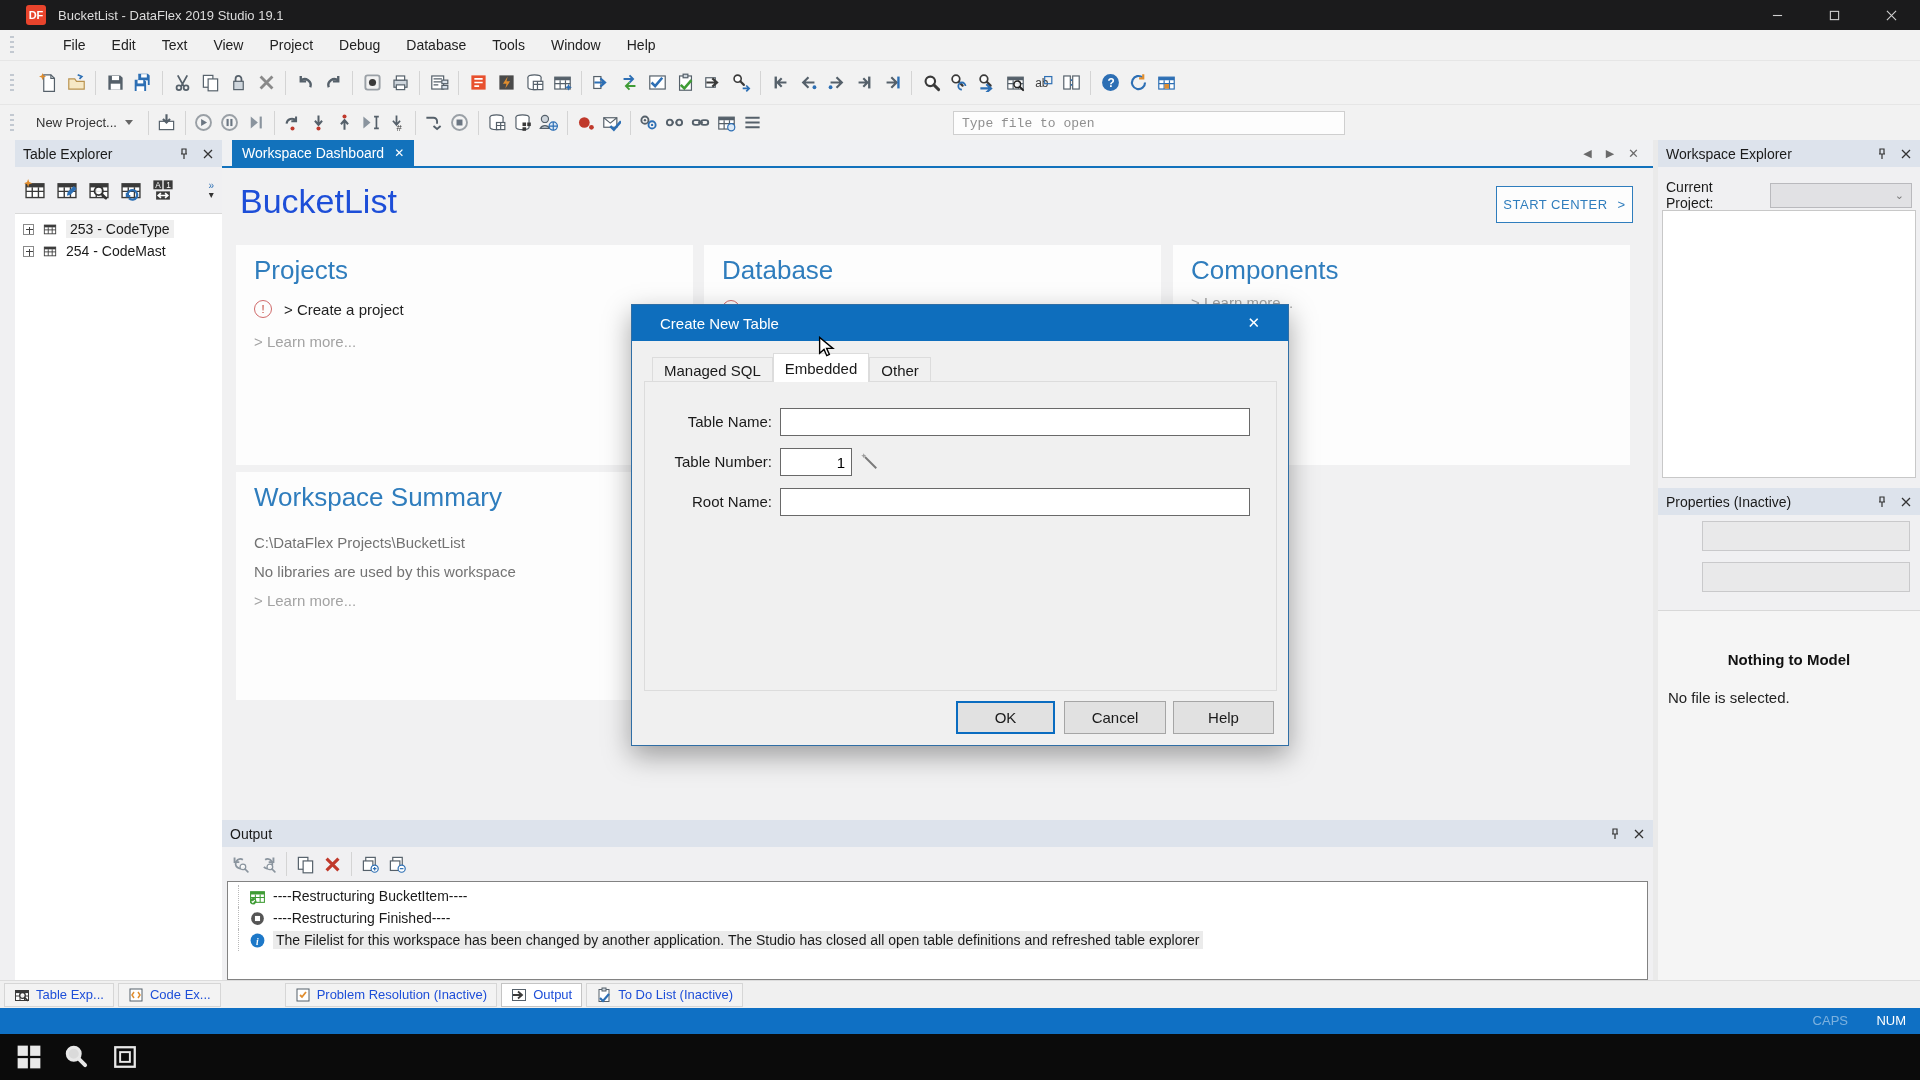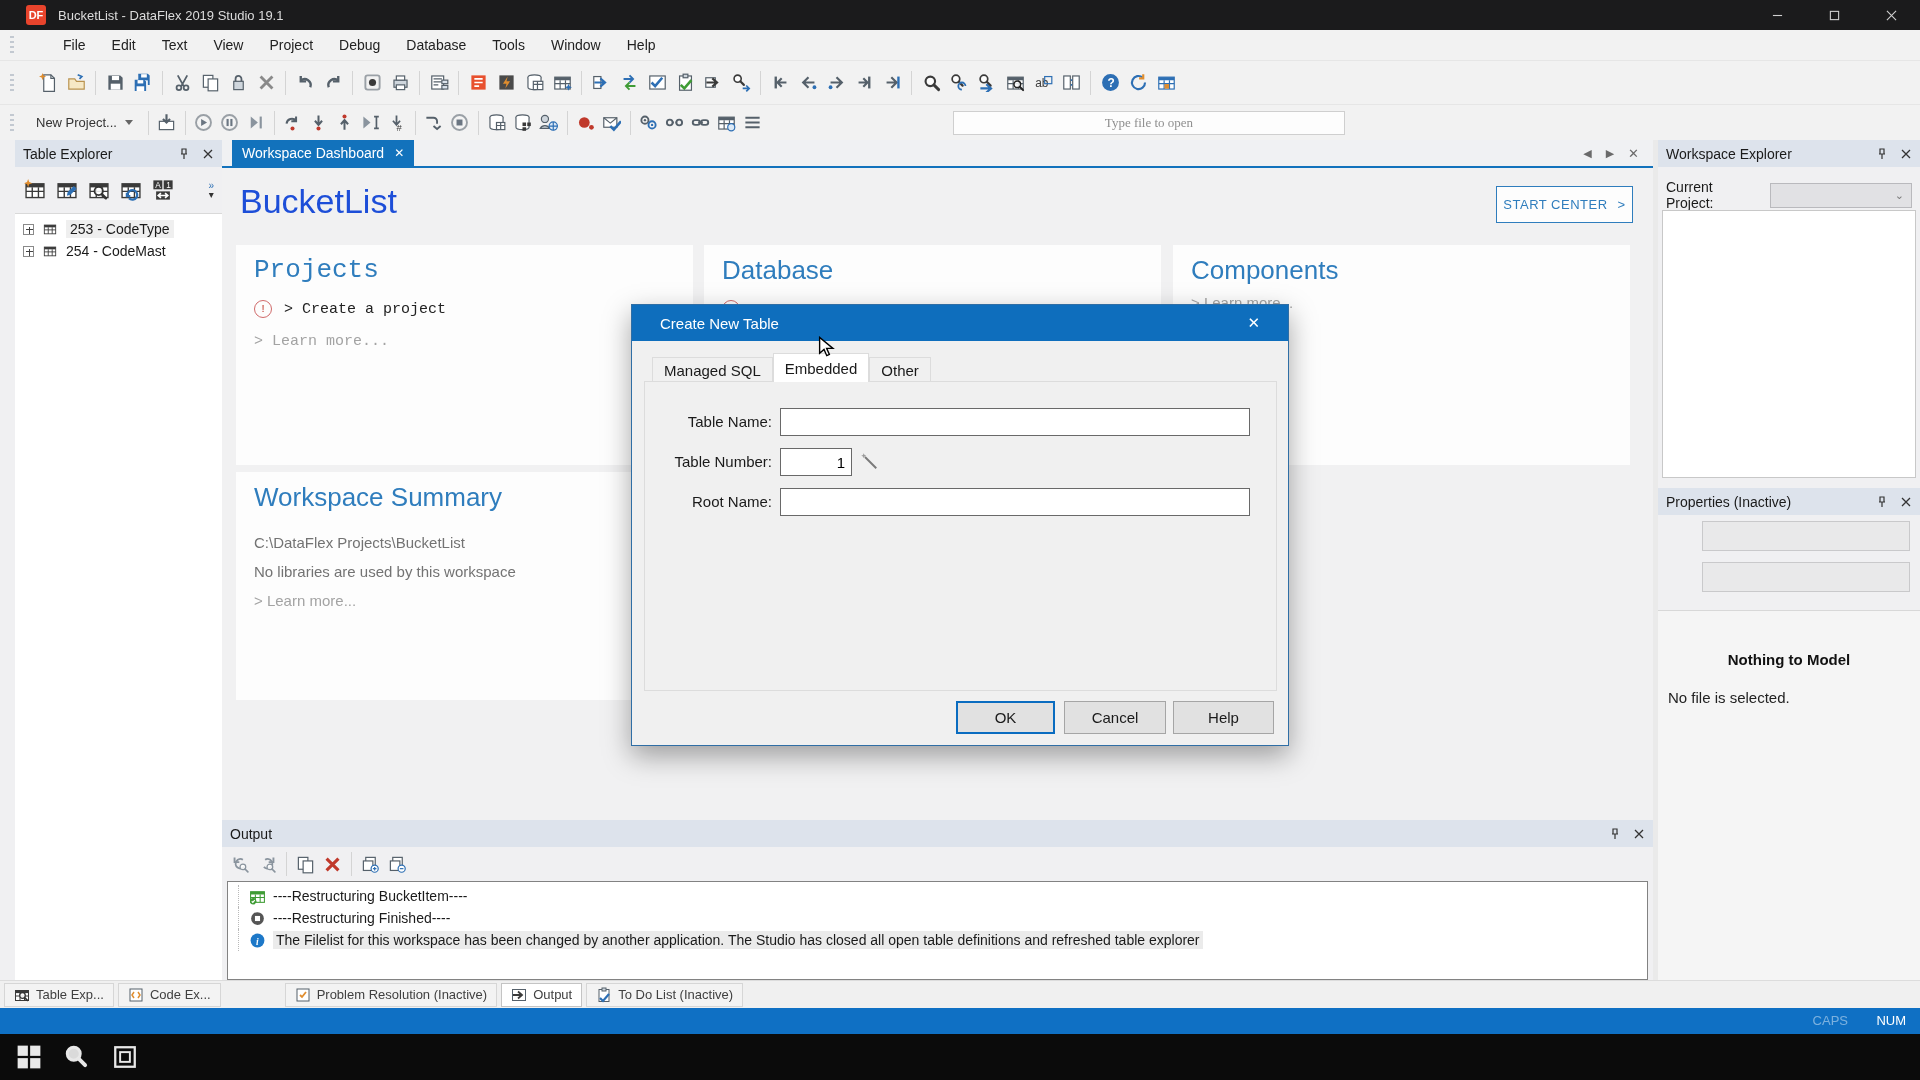--- a/index.html
+++ b/index.html
@@ -24,21 +24,21 @@
   .tb { background:#f2f2f2; display:flex; align-items:center; position:relative; }
   .tb1 { height:44px; border-top:1px solid #e6e6e6; }
   .tb2 { height:36px; border-top:1px solid #e6e6e6; }
   .tb-group { display:flex; align-items:center; }
   .tb-sep { width:1px; height:24px; background:#d4d4d4; margin:0 5px; }
   .tbtn { width:28px; height:28px; display:flex; align-items:center; justify-content:center; }
   .tbtn svg { width:19px; height:19px; }
   .tb2 .tbtn { width:26px; height:26px; }
   .newproj-btn { display:flex; align-items:center; gap:8px; padding:0 10px 0 14px; height:26px; font-size:13px; color:#333; }
   .caret { width:0; height:0; border-left:4px solid transparent; border-right:4px solid transparent; border-top:5px solid #666; }
-  .typeopen { position:absolute; left:953px; top:6px; width:392px; height:24px; border:1px solid #cfcfcf; background:#fdfdfd; font-size:13px; padding:0 0; color:#333; font-family:Liberation Serif, serif;text-align:center; }
+  .typeopen { position:absolute; left:953px; top:6px; width:392px; height:24px; border:1px solid #cfcfcf; background:#fdfdfd; font-size:13px; padding:0 8px; color:#333; font-family:Liberation Mono, monospace; }
   .typeopen::placeholder { color:#8f8f8f; }
 
   
   .main { display:flex; height:840px; background:#eaeaea; }
   .left-panel { width:222px; background:#f0f0f2; display:flex; flex-direction:column;padding-left:15px; }
   .center { width:1431px; display:flex; flex-direction:column; }
   .gapcol { width:5px; background:#eaeaea; }
   .right-panel { width:262px; background:#f0f0f2; position:relative; }
 
   .panel-head { height:27px; background:#dde3ec; display:flex; align-items:center; padding:0 8px; font-size:14px; color:#1a1a1a; }
@@ -63,21 +63,21 @@
   .doc-tab { margin-left:10px; height:26px; background:#1272bc; color:#fff; display:flex; align-items:center; gap:10px; padding:0 10px; font-size:14px; }
   .doc-tab .x { font-size:12px; }
   .strip-ctrls { margin-left:auto; margin-right:14px; display:flex; gap:14px; align-items:center; color:#6a6a6a; font-size:11px; height:100%; }
 
   
   .dashboard { flex:1; background:#f1f1f2; position:relative; overflow:hidden; }
   .dash-title { position:absolute; left:18px; top:14px; font-size:34px; color:#1d4ed8; }
   .start-center { position:absolute; left:1274px; top:18px; width:137px; height:37px; background:#fdfdfd; border:1px solid #2f7dbd; color:#2f7dbd; font-size:13px; letter-spacing:.5px; display:flex; align-items:center; justify-content:center; gap:10px; }
   .card { position:absolute; background:#fdfdfd; }
   .card h2 { position:absolute; left:18px; top:10px; font-size:26px; font-weight:400; color:#2f7dbd; }
-  .card-projects { left:14px; top:77px; width:457px; height:220px;font-family:Liberation Mono, monospace; }
+  .card-projects { left:14px; top:77px; width:457px; height:220px; }
   .card-database { left:482px; top:77px; width:457px; height:220px; }
   .card-components { left:951px; top:77px; width:457px; height:220px; }
   .card-summary { left:14px; top:304px; width:457px; height:228px; }
   .warn-row { position:absolute; left:18px; top:55px; display:flex; align-items:center; gap:12px; font-size:15px; color:#222; }
   .warn-circle { width:18px; height:18px; border:1.5px solid #d06a6a; border-radius:50%; color:#c0392b; font-size:11px; display:flex; align-items:center; justify-content:center; flex:none; }
   .learn-more { position:absolute; left:18px; color:#a3a3a3; font-size:15px; }
   .sum-line { position:absolute; left:18px; font-size:15px; color:#737373; }
 
   
   .output-panel { height:160px; background:#f0f0f2; display:flex; flex-direction:column; }
@@ -94,21 +94,21 @@
   .rp-list { position:absolute; left:4px; right:4px; top:70px; height:268px; background:#fff; border:1px solid #c8c8c8; }
   .props-head { position:absolute; left:0; right:0; top:348px; }
   .props-combo { position:absolute; left:44px; width:208px; height:30px; background:#e9e9ea; border:1px solid #c9c9cb; }
   .pc1 { top:381px; } .pc2 { top:422px; }
   .props-body { position:absolute; left:0; right:0; top:470px; bottom:0; background:#f5f5f5; border-top:1px solid #d8d8d8; }
   .ntm { position:absolute; top:40px; width:100%; text-align:center; font-weight:bold; font-size:15px; color:#111; }
   .nofile { position:absolute; top:78px; left:10px; font-size:15px; color:#222; }
 
   
   .bottom-tabs { height:28px; background:#f0f0f0; display:flex; align-items:center; padding-left:4px; gap:4px; border-top:1px solid #dcdcdc; }
-  .btab { height:24px; display:flex; align-items:center; gap:6px; padding:0 9px; font-size:13px; color:#404040; background:#f3f3f3; border:1px solid #d6d6d6; }
+  .btab { height:24px; display:flex; align-items:center; gap:6px; padding:0 9px; font-size:13px; color:#1d4ed8; background:#f3f3f3; border:1px solid #d6d6d6; }
   .btab.active { background:#fff; border-color:#c4c4c4; }
   .btab .bic { width:16px; height:16px; }
   .btab-gap { width:56px; }
 
   
   .statusbar { height:26px; background:#0f70c4; position:relative; }
   .sb-caps { position:absolute; right:72px; top:5px; color:rgba(255,255,255,.45); font-size:13px; }
   .sb-num { position:absolute; right:14px; top:5px; color:#ffffff; font-size:13px; }
   .taskbar { height:46px; background:#0b0b0b; display:flex; align-items:center; gap:22px; padding-left:16px; }
   .task-ic { width:26px; height:26px; }

